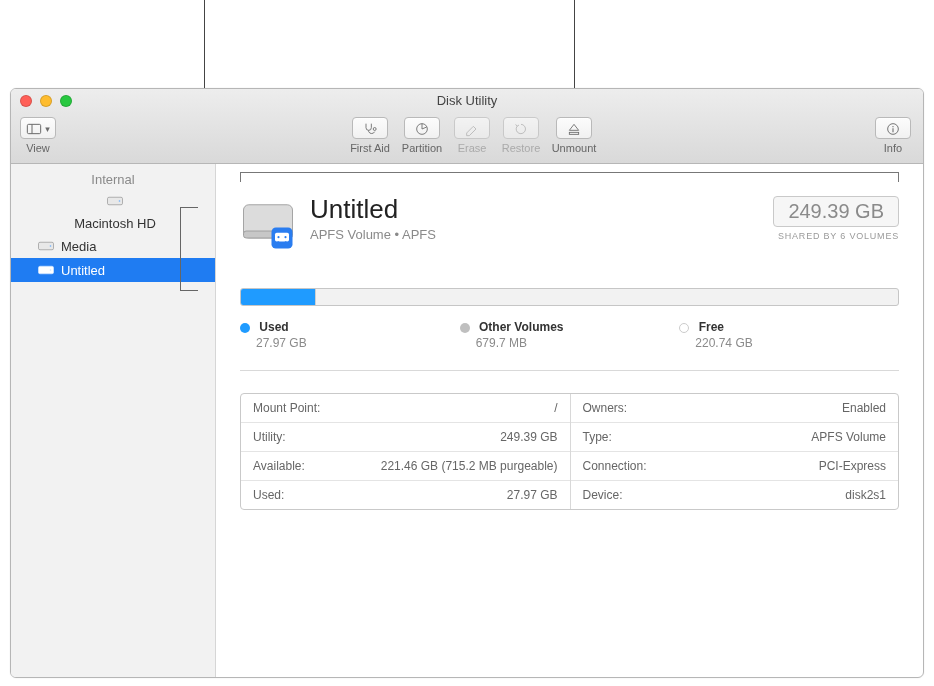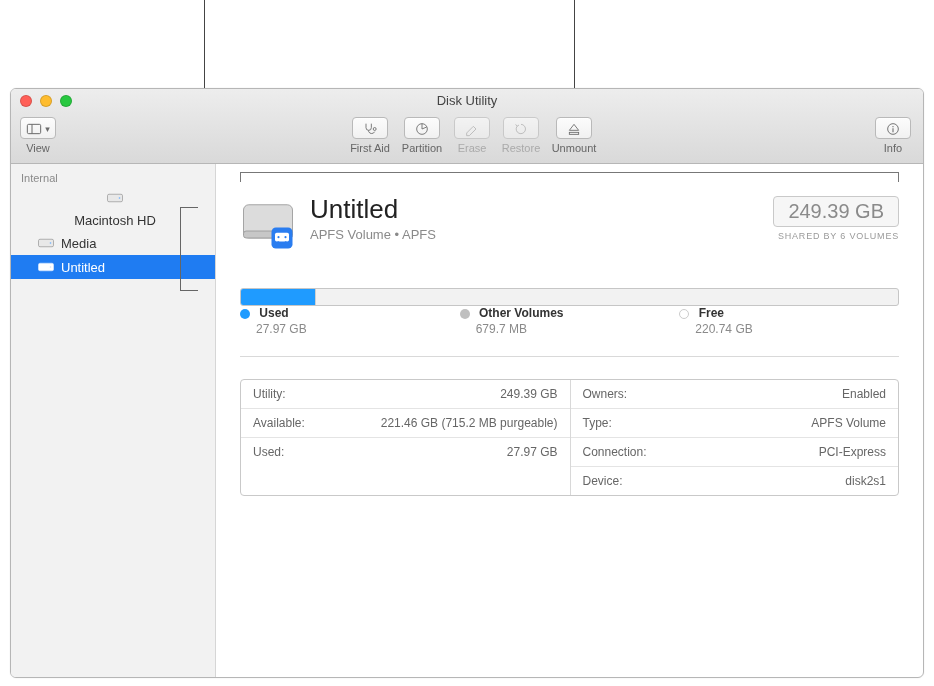--- a/index.html
+++ b/index.html
@@ -108,24 +108,25 @@
     top: 75px; bottom: 0; left: 0; right: 0;
     display: flex;
   }
   .sidebar {
     width: 205px;
     background: #f2f2f2;
     border-right: 1px solid #d6d6d6;
     padding-top: 6px;
   }
   .sb-header {
-    font-size: 11px;
+    font-size: 13px;
     color: #8a8a8a;
     padding: 2px 10px 2px 10px;
     text-transform: none;
+    text-align: center;
   }
   .sb-item {
     display: flex;
     align-items: center;
     gap: 6px;
     padding: 3px 8px 3px 26px;
     font-size: 13px;
     color: #333;
   }
   .sb-item.top-level { padding-left: 12px; flex-direction: column; }
@@ -203,21 +204,21 @@
     border-radius: 3px;
     background: #f2f2f2;
     overflow: hidden;
     display: flex;
   }
   .usage-seg.used { background: #1f9bff; width: 11.2%; }
   .usage-seg.other { background: #cfcfcf; width: 0.27%; }
   .usage-seg.free { background: transparent; flex:1; }
   .legend {
     display: flex;
-    margin-top: 0;
+    margin-top: 14px;
     gap: 0;
   }
   .legend-item {
     flex: 1;
     font-size: 12px;
   }
   .legend-dot {
     display: inline-block;
     width: 10px; height: 10px; border-radius: 50%;
     margin-right: 6px;
@@ -421,20 +422,24 @@
             <span class="legend-label">Free</span>
             <div class="legend-val">220.74 GB</div>
           </div>
         </div>
 
         <div class="divider"></div>
 
         <div class="info-grid">
           <div class="info-col">
             <div class="info-row">
+              <span class="k">Mount Point:</span>
+              <span class="v">/</span>
+            </div>
+            <div class="info-row">
               <span class="k">Utility:</span>
               <span class="v">249.39 GB</span>
             </div>
             <div class="info-row">
               <span class="k">Available:</span>
               <span class="v">221.46 GB (715.2 MB purgeable)</span>
             </div>
             <div class="info-row">
               <span class="k">Used:</span>
               <span class="v">27.97 GB</span>

